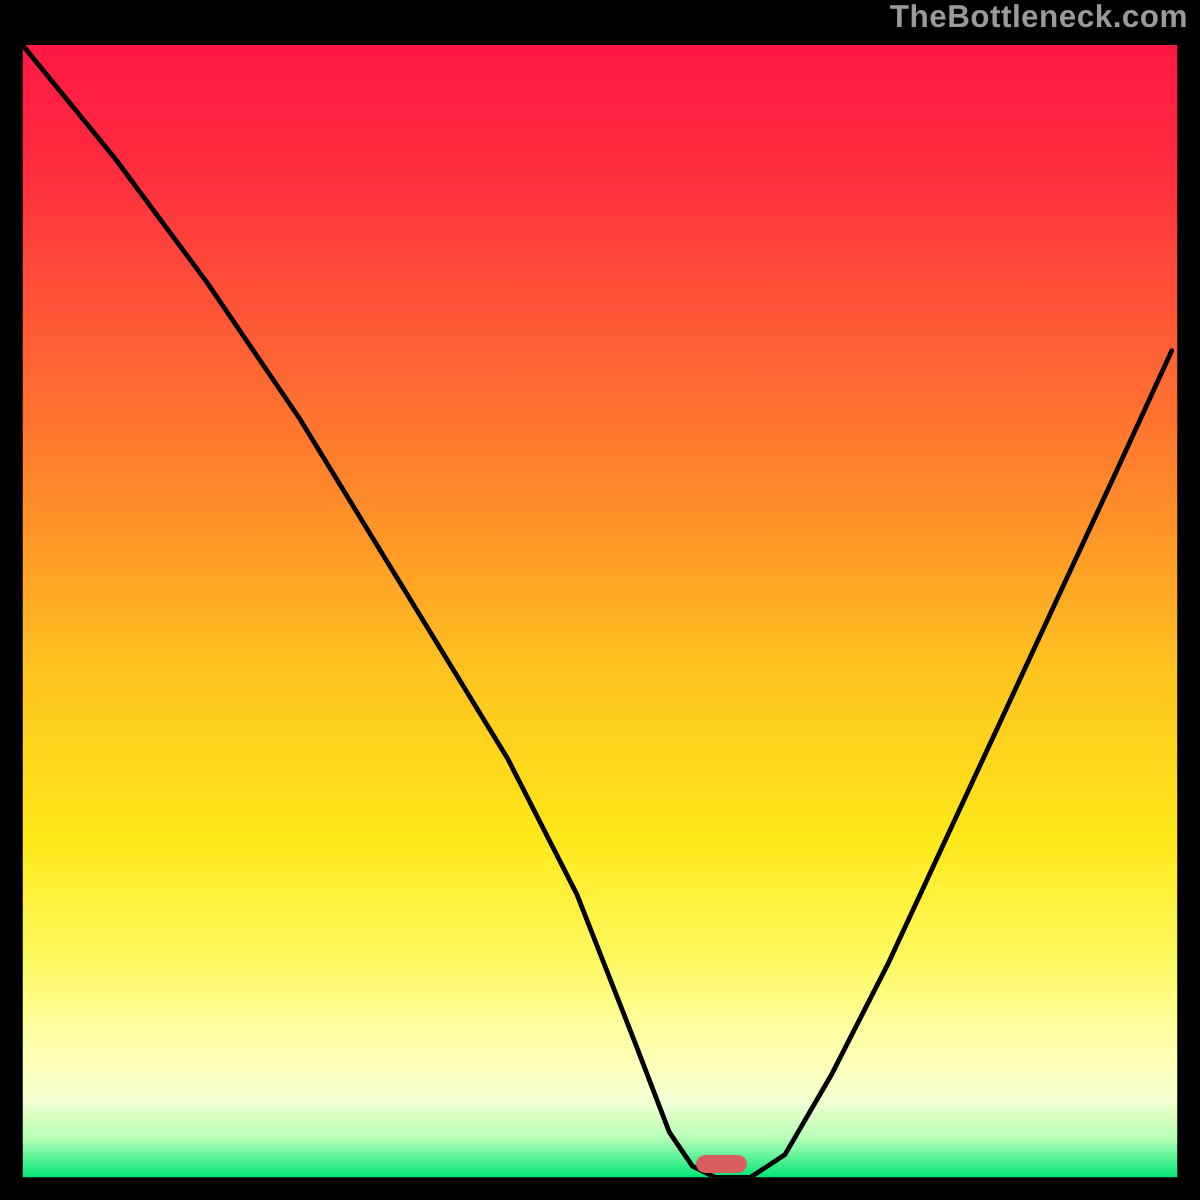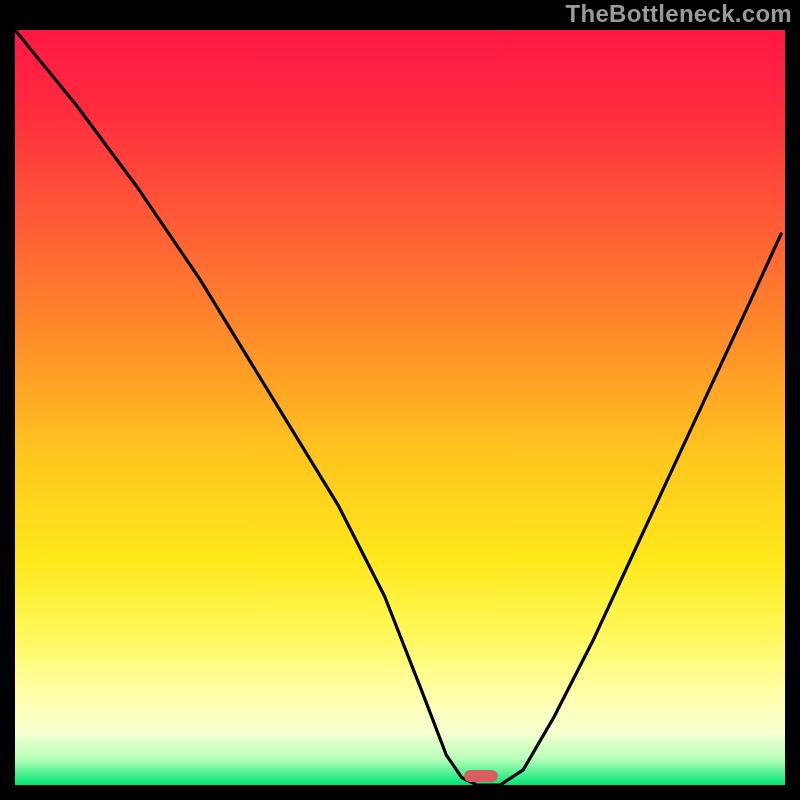--- a/index.html
+++ b/index.html
@@ -16,21 +16,21 @@
     top: 0;
     width: 800px;
     height: 800px;
     background: #000;
   }
   .watermark {
     position: absolute;
     top: 0;
     right: 8px;
     font-family: Arial, Helvetica, sans-serif;
-    font-size: 24px;
+    font-size: 21px;
     font-weight: bold;
     color: #9a9a9a;
     letter-spacing: 0.3px;
   }
   .plot-outer {
     position: absolute;
     left: 15px;
     top: 30px;
     width: 770px;
     height: 755px;

